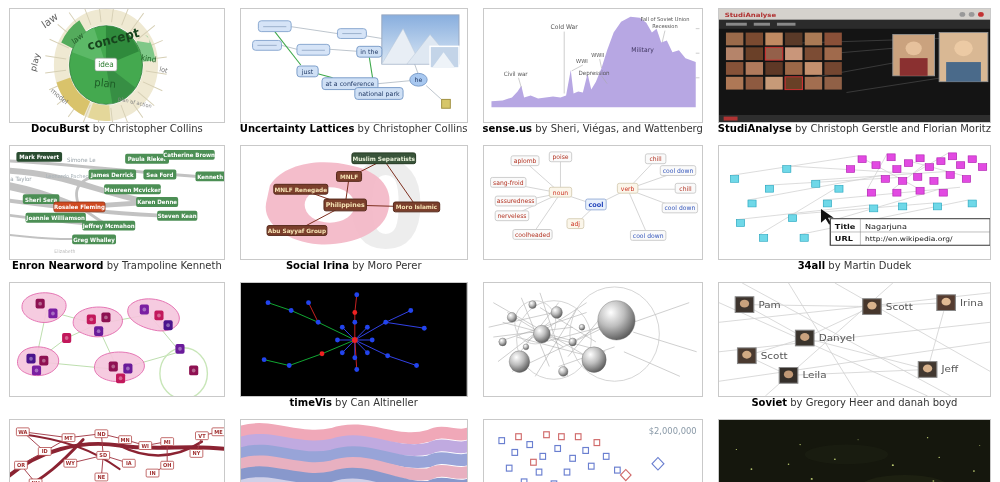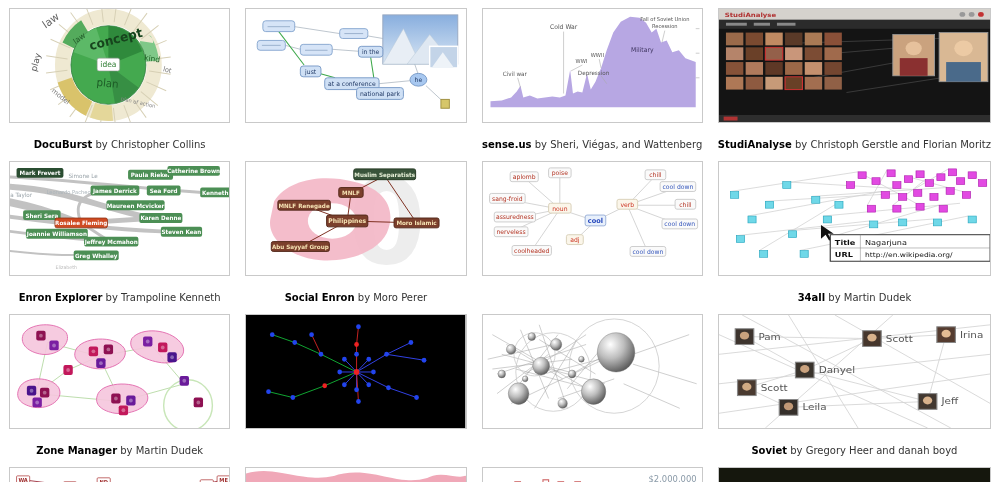--- a/index.html
+++ b/index.html
@@ -4,21 +4,21 @@
 <style>
   * { margin:0; padding:0; box-sizing:border-box; }
   html,body { width:1000px; height:482px; overflow:hidden; background:#fff;
               font-family:"DejaVu Sans", sans-serif; }
   .gallery { display:grid; grid-template-columns:repeat(4,1fr);
              column-gap:15px; row-gap:10px; padding:8px 9px; }
   figure { margin:0; }
   .thumb { height:115px; border:1px solid #c9c9c9; background:#fff;
            overflow:hidden; cursor:pointer; }
   .thumb svg { display:block; width:100%; height:100%; }
-  .cap { text-align:center; font-size:10px; color:#333; margin-top:16px;
+  .cap { text-align:center; font-size:10px; color:#333; margin-top:0;
          line-height:12px; white-space:nowrap; overflow:hidden; }
   .cap b { color:#000; }
 </style>
 </head>
 <body>
 
 <div class="gallery">
 
   <figure>
     <div class="thumb">
@@ -115,20 +115,21 @@
           <rect x="120" y="38" width="26" height="11" rx="3" fill="#cfe0f5" stroke="#7a9cc8"></rect>
           <text x="133" y="46">in the</text>
           <rect x="118" y="80" width="50" height="12" rx="3" fill="#cfe0f5" stroke="#7a9cc8"></rect>
           <text x="143" y="88.5">national park</text>
           <ellipse cx="184" cy="72" rx="9" ry="6.5" fill="#a8c8f0" stroke="#7a9cc8"></ellipse>
           <text x="184" y="74.5">he</text>
           <rect x="208" y="92" width="9" height="9" fill="#d6c66a" stroke="#a09040"></rect>
         </g>
       </svg>
     </div>
+    <figcaption class="cap"><b>Uncertainty Lattices</b><span> by Christopher Collins</span></figcaption>
   </figure>
 
   <figure>
     <div class="thumb">
       <svg viewBox="0 0 234 115" preserveAspectRatio="none">
         <path fill="#b7a7e3" d="M8,100 L8,94 L20,93 L30,90 L36,84 L40,78 L43,90 L50,88 L58,91 L66,90 L74,89 L82,90 L88,88 L93,62 L96,86 L101,84 L106,85 L111,66 L115,82 L120,74 L126,60 L132,42 L139,24 L147,13 L157,8 L167,9 L174,14 L180,24 L185,20 L190,34 L196,32 L202,44 L209,42 L216,50 L227,54 L227,100 Z"></path>
         <g stroke="#aaa" stroke-width="0.6">
           <line x1="86" y1="23" x2="86" y2="86"></line>
             <line x1="37" y1="70" x2="40" y2="80"></line>
           <line x1="106" y1="57" x2="94" y2="63"></line>
@@ -291,21 +292,21 @@
               <text x="108" y="83.5" fill="#fff">Jeffrey Mcmahon</text>
             </g>
           <g>
               <rect x="68" y="90" width="48" height="10" rx="2" fill="#4c8f55"></rect>
               <text x="92" y="97.5" fill="#fff">Greg Whalley</text>
             </g>
           <text x="60" y="109" fill="#bbb" font-size="5" font-weight="normal">Elizabeth</text>
         </g>
       </svg>
     </div>
-    <figcaption class="cap"><b>Enron Explorer</b><span> by Trampoline Kenneth</span></figcaption>
+    <figcaption class="cap"><b>Enron Nearword</b><span> by Trampoline Kenneth</span></figcaption>
   </figure>
 
   <figure>
     <div class="thumb">
       <svg viewBox="0 0 234 115" preserveAspectRatio="none">
         <text x="150" y="103" font-size="120" font-weight="bold" fill="#ededed" text-anchor="middle">0</text>
         <path fill="#f3b9c8" opacity="0.95" d="M30,40 C45,18 80,12 115,20 C145,26 160,45 152,68 C146,88 115,102 80,100 C50,98 22,80 26,58 Z"></path>
         <ellipse cx="92" cy="60" rx="26" ry="18" fill="#ffffff"></ellipse>
         <g stroke="#7a2a1a" stroke-width="1">
           <line x1="108" y1="60" x2="112" y2="32"></line>
@@ -336,21 +337,21 @@
               <rect x="158" y="57" width="48" height="10" rx="2" fill="#7b3f2c" stroke="#53281a"></rect>
               <text x="182" y="64.5">Moro Islamic</text>
             </g>
           <g>
               <rect x="27" y="81" width="62" height="10" rx="2" fill="#7b3f2c" stroke="#53281a"></rect>
               <text x="58" y="88.5">Abu Sayyaf Group</text>
             </g>
         </g>
       </svg>
     </div>
-    <figcaption class="cap"><b>Social Enron</b><span> by Moro Perer</span></figcaption>
+    <figcaption class="cap"><b>Social Irina</b><span> by Moro Perer</span></figcaption>
   </figure>
 
   <figure>
     <div class="thumb">
       <svg viewBox="0 0 234 115" preserveAspectRatio="none">
         <g stroke="#c8c8c8" stroke-width="0.8">
           <line x1="120" y1="60" x2="82" y2="48"></line>
             <line x1="120" y1="60" x2="154" y2="44"></line>
           <line x1="120" y1="60" x2="98" y2="80"></line>
           <line x1="82" y1="48" x2="44" y2="16"></line>
@@ -562,21 +563,20 @@
             <circle cx="121" cy="97" r="2" fill="#fff" opacity="0.35"></circle>
           <circle cx="23" cy="77" r="2" fill="#fff" opacity="0.35"></circle>
             <circle cx="37" cy="79" r="2" fill="#fff" opacity="0.35"></circle>
             <circle cx="29" cy="89" r="2" fill="#fff" opacity="0.35"></circle>
           <circle cx="62" cy="56" r="2" fill="#fff" opacity="0.35"></circle>
             <circle cx="186" cy="67" r="2" fill="#fff" opacity="0.35"></circle>
             <circle cx="201" cy="89" r="2" fill="#fff" opacity="0.35"></circle>
         </g>
       </svg>
     </div>
-    <figcaption class="cap"><b>Zone Manager</b><span> by Martin Dudek</span></figcaption>
   </figure>
 
   <figure>
     <div class="thumb">
       <svg viewBox="0 0 234 115" preserveAspectRatio="none">
         <rect x="0" y="0" width="234" height="115" fill="#000000"></rect>
         <g stroke="#11aa33" stroke-width="1">
           <line x1="118" y1="58" x2="80" y2="40"></line>
             <line x1="80" y1="40" x2="52" y2="28"></line>
           <line x1="52" y1="28" x2="28" y2="20"></line>
@@ -627,20 +627,21 @@
             <circle cx="80" cy="40" r="2.5"></circle>
             <circle cx="70" cy="20" r="2.5"></circle>
         </g>
         <g fill="#ee2222">
           <circle cx="118" cy="58" r="3"></circle>
             <circle cx="118" cy="30" r="2.5"></circle>
             <circle cx="84" cy="72" r="2.5"></circle>
         </g>
       </svg>
     </div>
+    <figcaption class="cap"><b>timeVis</b><span> by Can Altineller</span></figcaption>
   </figure>
 
   <figure>
     <div class="thumb">
       <svg viewBox="0 0 234 115" preserveAspectRatio="none">
         <defs>
           <radialGradient id="sphgrad" cx="0.35" cy="0.3" r="0.8">
             <stop offset="0" stop-color="#ffffff"></stop>
               <stop offset="0.45" stop-color="#bdbdbd"></stop>
               <stop offset="1" stop-color="#4a4a4a"></stop>

